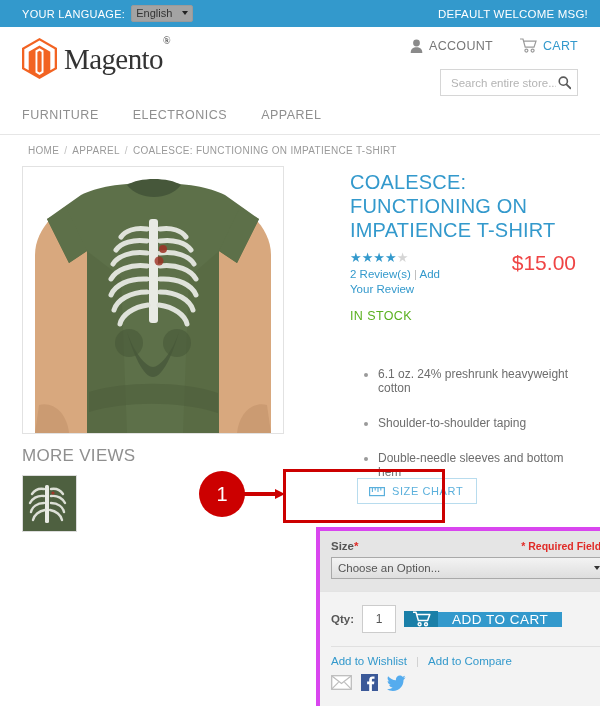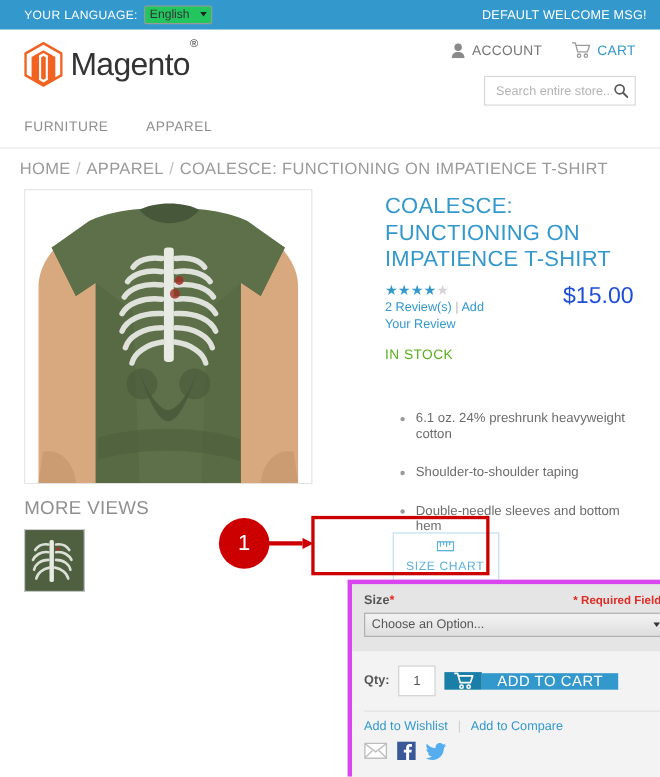--- a/index.html
+++ b/index.html
@@ -26,21 +26,21 @@
   .topbar-left { display: flex; align-items: center; gap: 6px; }
   .lang-label {
     color: #ffffff;
     font-size: 11px;
     letter-spacing: .3px;
   }
   .lang-select {
     font-family: "Liberation Sans", sans-serif;
     font-size: 11px;
     color: #333;
-    background: #22c55e;
+    background: #a3a3a3;
     border: 1px solid #9a9a9a;
     border-radius: 2px;
     padding: 1px 4px 2px 4px;
     display: flex;
     align-items: center;
     gap: 10px;
     line-height: 13px;
     height: 17px;
   }
   .lang-caret {
@@ -71,21 +71,21 @@
     display: flex;
     align-items: center;
     gap: 7px;
   }
   .logo-mark { width: 35px; height: 42px; display: block; }
   .logo-text {
     font-size: 29px;
     color: #333333;
     letter-spacing: -.6px;
     position: relative;
-    font-family: Liberation Sans, sans-serif;
+    font-family: Liberation Serif, serif;
   }
   .logo-text sup { font-size: 10px; top: -14px; position: relative; }
 
   .header-links {
     position: absolute;
     right: 22px;
     top: 11px;
     display: flex;
     align-items: center;
     gap: 26px;
@@ -136,22 +136,22 @@
   .nav-item {
     font-size: 12.5px;
     color: #8f8f8f;
     letter-spacing: .5px;
     cursor: pointer;
     padding: 3px 0;
   }
 
   
   .breadcrumb {
-    padding: 10px 22px 0 18px;
-    font-size: 15px;
+    padding: 10px 22px 0 28px;
+    font-size: 10px;
     color: #9a9a9a;
     letter-spacing: .3px;
     display: flex;
     gap: 5px;
     align-items: center;
   }
   .bc-sep { color: #c0c0c0; }
   .bc-item { cursor: pointer; }
   .bc-item.current { cursor: default; }
 
@@ -211,21 +211,21 @@
   .review-links {
     font-size: 11.5px;
     color: #3399cc;
     line-height: 15px;
     margin-top: 2px;
   }
   .review-links a { color: #3399cc; text-decoration: none; cursor: pointer; }
   .rev-sep { color: #bbb; }
   .price {
     font-size: 21px;
-    color: #1d4ed8;
+    color: #ef4444;
     white-space: nowrap;
     padding-right: 2px;
     text-align: center;
   }
   .stock {
     margin-top: 12px;
     color: #5bb120;
     font-size: 12.5px;
     letter-spacing: .4px;
   }
@@ -252,21 +252,20 @@
     display: inline-flex;
     align-items: center;
     gap: 7px;
     border: 1px solid #b8dcee;
     background: #ffffff;
     color: #5bb0dc;
     font-size: 11px;
     letter-spacing: .6px;
     padding: 6px 13px 6px 11px;
     cursor: pointer;
-    flex-direction: column;
   }
   .ruler-icon { display: block; }
 
   
   .cart-panel {
     position: absolute;
     left: 316px;
     top: 527px;
     width: 306px;
     border: 4px solid #d946ef;
@@ -449,20 +448,21 @@
     <input class="search-input" type="text" placeholder="Search entire store..." style="">
     <svg width="15" height="15" viewBox="0 0 15 15">
       <circle cx="6" cy="6" r="4.6" fill="none" stroke="#5a5a5a" stroke-width="1.8"></circle>
       <line x1="9.5" y1="9.5" x2="14" y2="14" stroke="#5a5a5a" stroke-width="2" stroke-linecap="round"></line>
     </svg>
   </div>
 </div>
 
 <div class="mainnav">
   <div class="nav-item">FURNITURE</div>
+  <div class="nav-item">ELECTRONICS</div>
   <div class="nav-item">APPAREL</div>
 </div>
 
 <div class="breadcrumb">
   <span class="bc-item">HOME</span>
   <span class="bc-sep">/</span>
   <span class="bc-item">APPAREL</span>
   <span class="bc-sep">/</span>
   <span class="bc-item current">COALESCE: FUNCTIONING ON IMPATIENCE T-SHIRT</span>
 </div>

